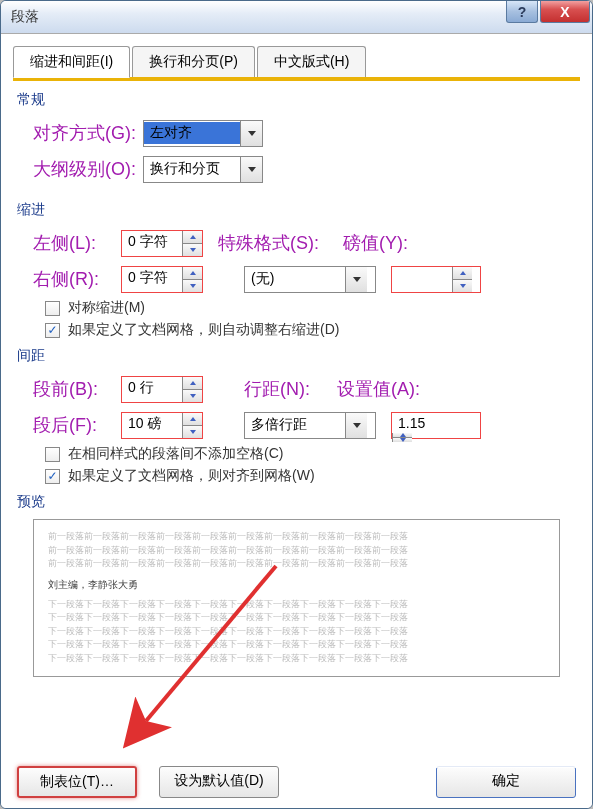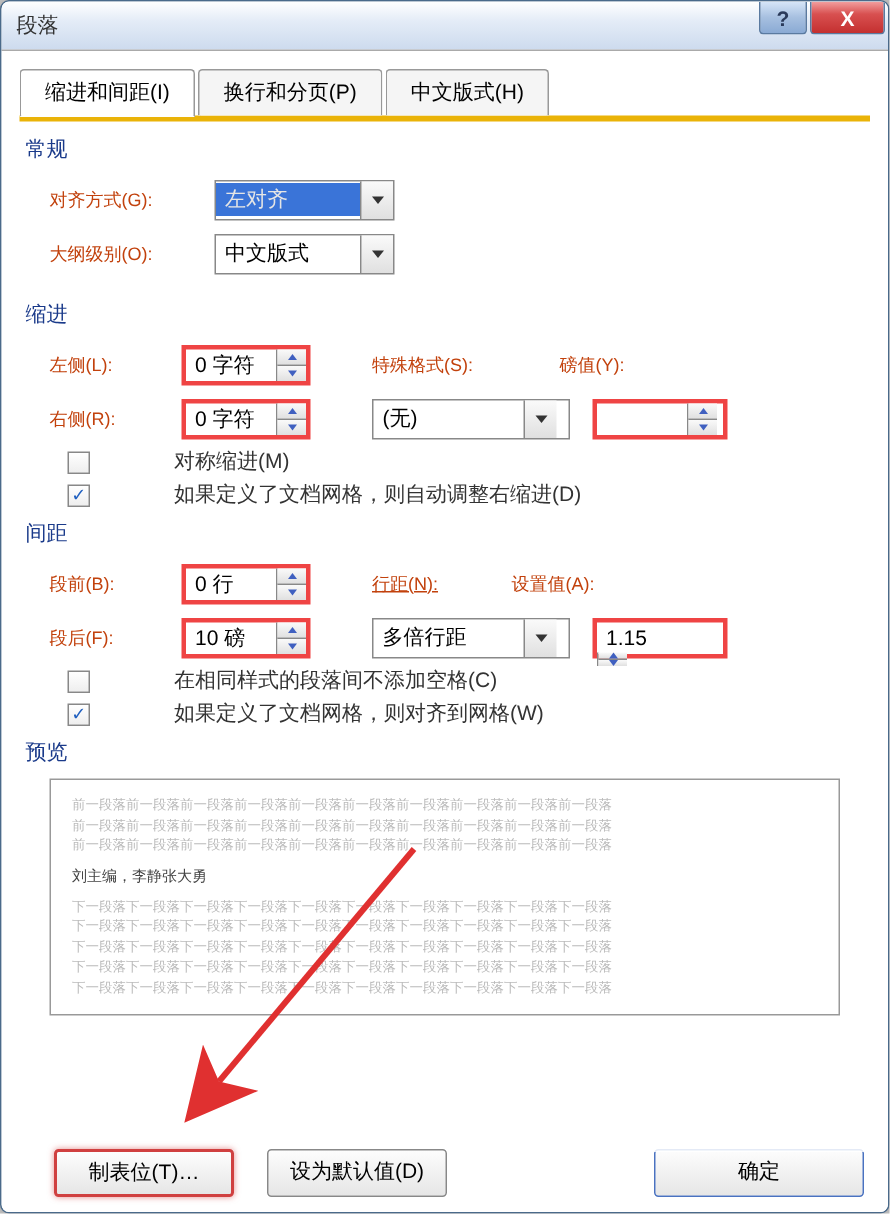--- a/index.html
+++ b/index.html
@@ -104,51 +104,51 @@
     margin: 8px 0 8px 4px;
   }
   .row {
     display: flex;
     align-items: center;
     margin: 4px 0 4px 20px;
     min-height: 32px;
   }
   .label {
     width: 110px;
-    font-size: 12px;
-    color: #c2410c;
+    font-size: 18px;
+    color: #a21caf;
   }
   .label.sm { width: 80px; }
   .select-holder {
     display: flex;
     align-items: center;
     border: 1px solid #888;
     height: 27px;
     background: #fff;
   }
   .select-holder.highlight .sel-text {
     background: #3a74d8;
-    color: #e5e5e5;
+    color: #000000;
   }
   .sel-text {
     padding: 2px 6px;
     min-width: 96px;
   }
   .sel-arrow {
     width: 22px;
     height: 25px;
     border-left: 1px solid #888;
     background: linear-gradient(to bottom, #fafafa, #e0e0e0);
     display: flex; align-items: center; justify-content: center;
   }
   .sel-arrow::after { content: ""; border-left:4px solid transparent; border-right:4px solid transparent; border-top:5px solid #333; }
   .spinner {
     display: flex;
     align-items: stretch;
-    border: 3px solid #ef4444;
+    border: 1px solid #ef4444;
     height: 27px;
     background: #fff;
   }
   .spinner .sp-text {
     padding: 2px 6px; min-width: 60px;
   }
   .spinner .sp-btns {
     width: 20px;
     border-left: 1px solid #888;
     display: flex; flex-direction: column;
@@ -160,21 +160,20 @@
   }
   .sp-btns div:last-child{border-bottom:none;}
   .sp-btns .up::after{content:"";border-left:3px solid transparent;border-right:3px solid transparent;border-bottom:4px solid #4060c0;}
   .sp-btns .dn::after{content:"";border-left:3px solid transparent;border-right:3px solid transparent;border-top:4px solid #4060c0;}
   .cbrow {
     display: flex;
     align-items: center;
     margin: 4px 0 4px 32px;
     font-size: 14px;
     color: #333;
-    gap: 48px;
   }
   .checkbox {
     width: 15px; height: 15px;
     border: 1px solid #888;
     margin-right: 8px;
     background: linear-gradient(to bottom,#fff,#eee);
     display:flex;align-items:center;justify-content:center;
     font-size: 12px;
     color: #2060c0;
   }
@@ -191,21 +190,20 @@
   }
   .preview-box .line { white-space: nowrap; overflow: hidden; }
   .preview-box .mainline { color: #444; font-size: 10px; margin: 6px 0; }
   .bottom-buttons {
     position: absolute;
     bottom: 10px;
     left: 16px;
     right: 16px;
     display: flex;
     gap: 22px;
-    margin-left: 19px;
   }
   .btn {
     padding: 5px 14px;
     border: 1px solid #888;
     background: linear-gradient(to bottom,#fdfdfd,#e6e6e6);
     font-size: 14px;
     min-width: 120px;
     text-align: center;
     border-radius: 3px;
   }
@@ -269,39 +267,39 @@
       <div class="label">对齐方式(G):</div>
       <div class="select-holder highlight">
         <div class="sel-text">左对齐</div>
         <div class="sel-arrow"></div>
       </div>
     </div>
 
     <div class="row">
       <div class="label">大纲级别(O):</div>
       <div class="select-holder">
-        <div class="sel-text">中文版式</div>
+        <div class="sel-text">换行和分页</div>
         <div class="sel-arrow"></div>
       </div>
     </div>
 
     <div class="section-label" style="margin-top:16px;">缩进</div>
 
     <div class="col2">
       <div class="group">
         <div class="label sm">左侧(L):</div>
         <div class="spinner">
           <div class="sp-text">0 字符</div>
           <div class="sp-btns">
               <div class="up"></div>
               <div class="dn"></div>
             </div>
         </div>
       </div>
-      <div class="group" style="margin-left:26px;">
+      <div class="group" style="">
         <div class="label l">特殊格式(S):</div>
       </div>
       <div class="group">
         <div class="label sm" style="width:72px;">磅值(Y):</div>
       </div>
     </div>
 
     <div class="col2">
       <div class="group">
         <div class="label sm">右侧(R):</div>
@@ -346,21 +344,21 @@
         <div class="label sm">段前(B):</div>
         <div class="spinner">
           <div class="sp-text">0 行</div>
           <div class="sp-btns">
               <div class="up"></div>
               <div class="dn"></div>
             </div>
         </div>
       </div>
       <div class="group" style="margin-left:26px;">
-        <div class="label sm" style="width:78px;text-decoration:underline;">行距(N):</div>
+        <div class="label sm" style="width:78px;">行距(N):</div>
       </div>
       <div class="group">
         <div class="label sm" style="width:92px;">设置值(A):</div>
       </div>
     </div>
 
     <div class="col2">
       <div class="group">
         <div class="label sm">段后(F):</div>
         <div class="spinner">

